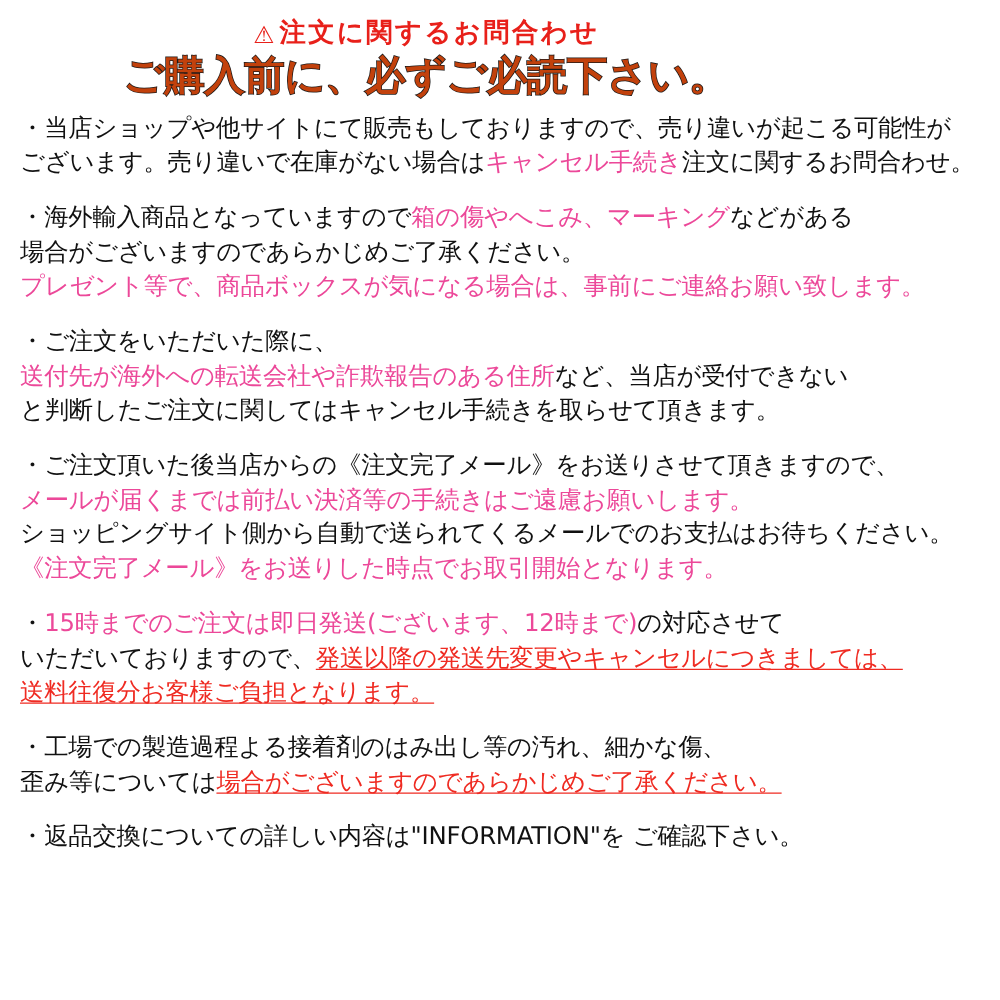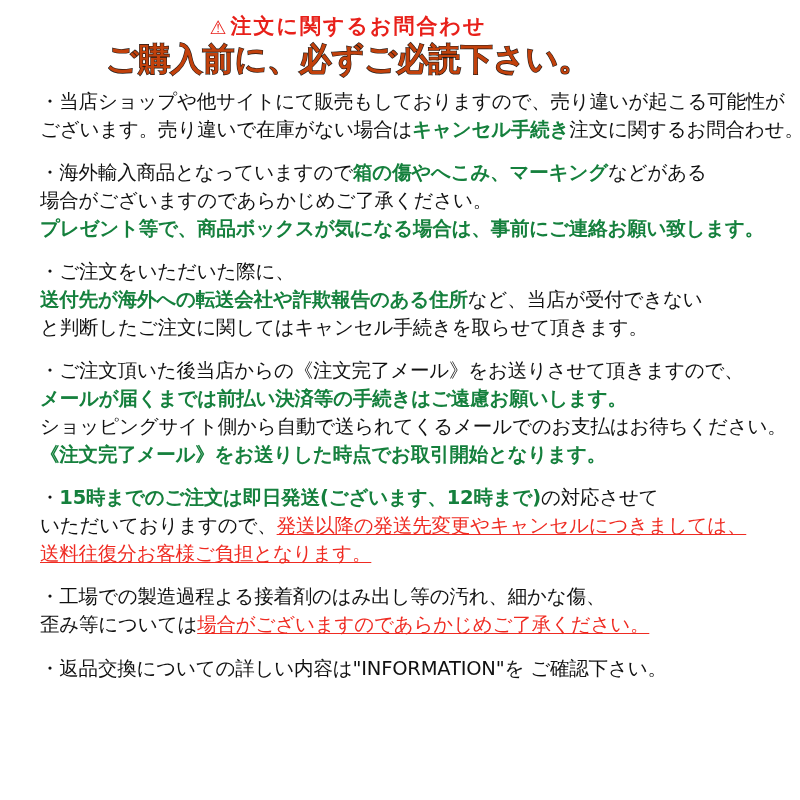--- a/index.html
+++ b/index.html
@@ -12,21 +12,21 @@
     background: #ffffff;
     font-family: "DejaVu Sans", "Liberation Sans", sans-serif;
     color: #111111;
     overflow: hidden;
   }
   .page {
     position: relative;
     width: 680px;
     height: 800px;
     box-sizing: border-box;
-    padding: 10px 14px 0 30px;
+    padding: 10px 14px 0 16px;
   }
   .notice-header {
     text-align: center;
     color: #e8201a;
     font-size: 21px;
     font-weight: bold;
     letter-spacing: 2px;
     line-height: 1.2;
     margin: 4px 0 2px 0;
     white-space: nowrap;
@@ -44,35 +44,34 @@
     font-weight: bold;
     color: #c2410c;
     letter-spacing: 0px;
     line-height: 1.15;
     margin: 2px 0 10px 0;
     -webkit-text-stroke: 1.2px #1a1a1a;
     paint-order: stroke fill;
     white-space: nowrap;
   }
   .body-block {
-    margin: 0 10px;
+    margin: 0 0;
   }
   .para {
     margin-bottom: 16px;
   }
   .line {
     font-size: 19.5px;
     line-height: 1.42;
     letter-spacing: -0.2px;
     white-space: nowrap;
     color: #111111;
   }
   .rd {
-    color: #15803d;
-    font-weight: bold;
+    color: #ec4899;
   }
   .rd-u {
     color: #ef2b22;
     text-decoration: underline;
     text-underline-offset: 2px;
   }
 </style>
 </head>
 <body>
 

